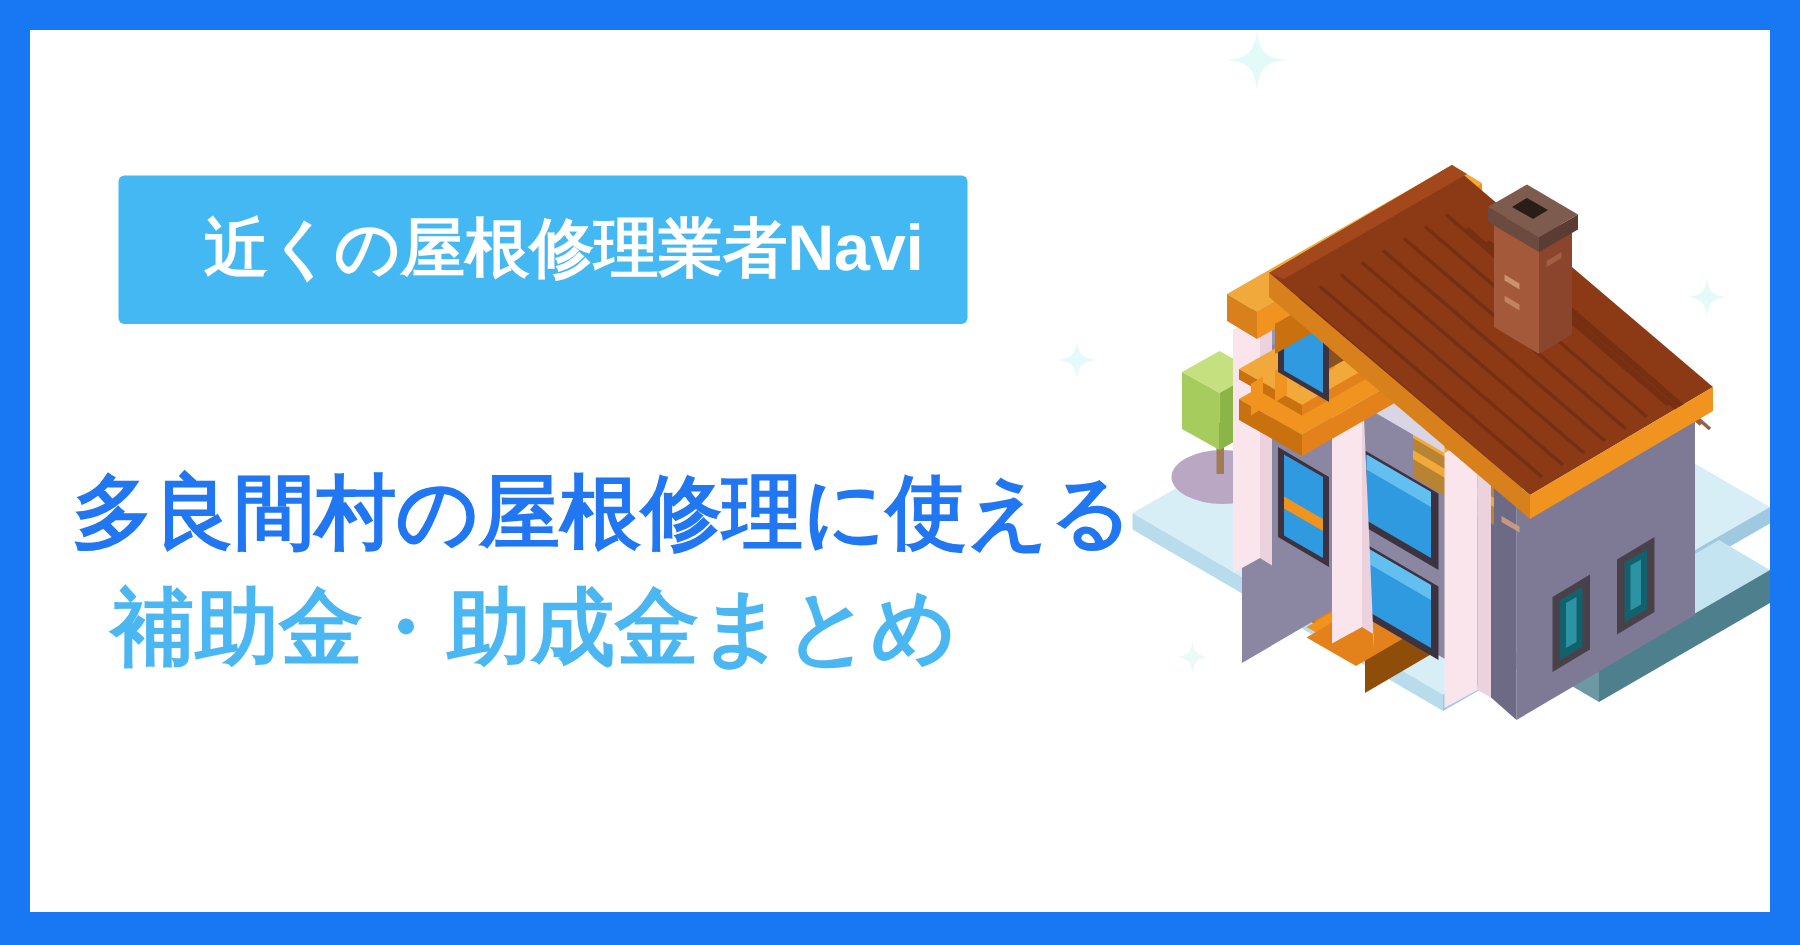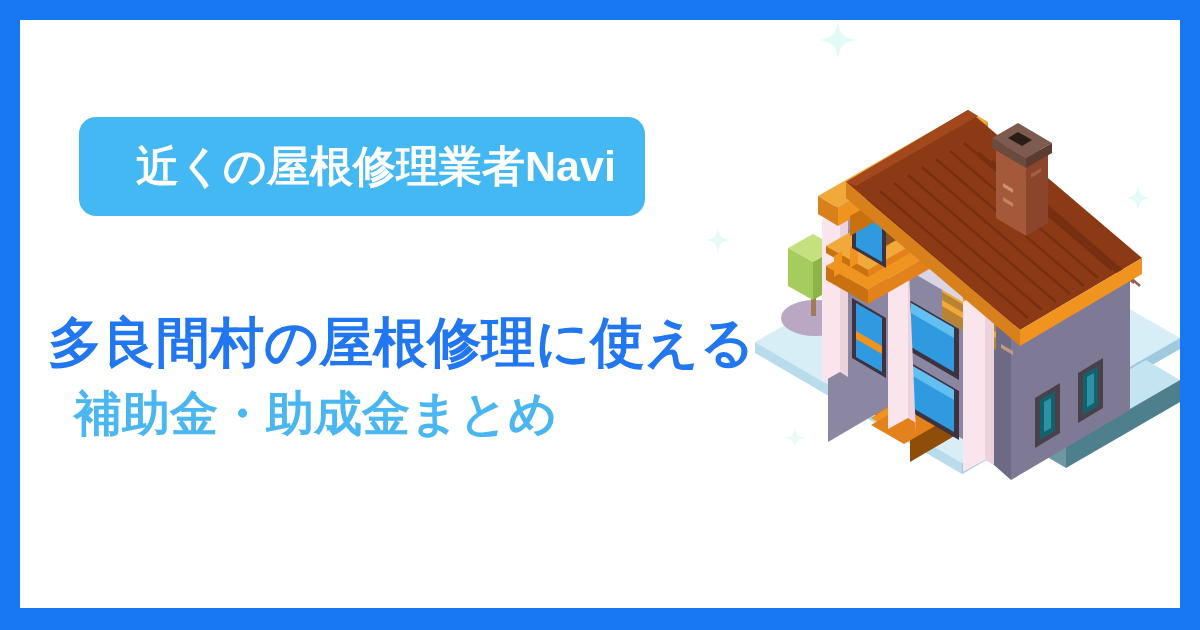--- a/index.html
+++ b/index.html
@@ -22,21 +22,21 @@
     background:#ffffff;
     overflow:hidden;
   }
 
   
   #brand-badge{
     position:absolute;
     left:59px; top:97px;
     width:566px; height:99px;
     background:#44b8f3;
-    border-radius:17px;
+    border-radius:4px;
     display:flex; align-items:center;
   }
   #brand-badge-label{
     color:#ffffff;
     font-size:43px;
     font-weight:bold;
     letter-spacing:0px;
     padding-left:57px;
     white-space:nowrap;
     line-height:1;
@@ -51,21 +51,21 @@
   #subtitle{
     color:#2176f2;
     font-size:54px;
     font-weight:bold;
     line-height:1.12;
     padding-left:14px;
     white-space:nowrap;
   }
   #main-title{
     color:#4bb7f2;
-    font-size:48px;
+    font-size:56px;
     font-weight:bold;
     line-height:1.15;
     padding-left:54px;
     margin-top:14px;
     white-space:nowrap;
   }
 
   
   .sparkle{ position:absolute; pointer-events:none; }
   .sparkle svg{ display:block; }

